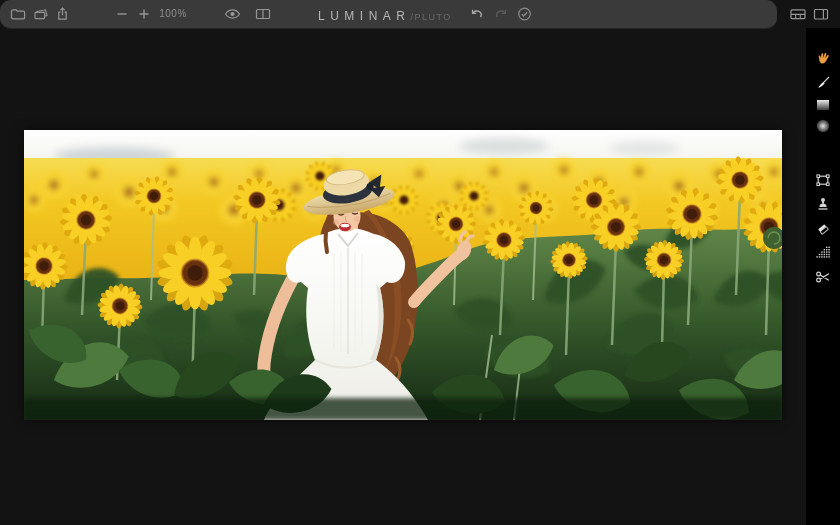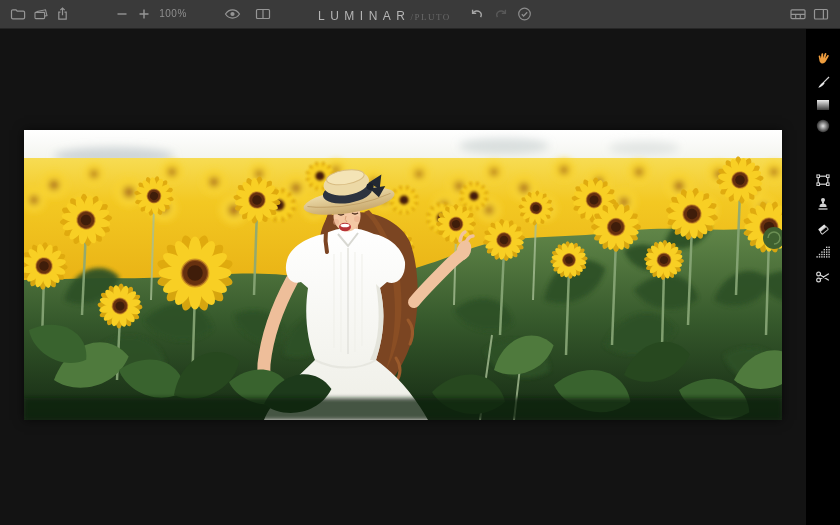--- a/index.html
+++ b/index.html
@@ -2,27 +2,27 @@
 <html><head>
 <meta charset="utf-8">
 <style>
   html,body{margin:0;padding:0;}
   body{
     width:840px;height:525px;overflow:hidden;position:relative;
     background:#131313;font-family:"Liberation Sans",sans-serif;
     -webkit-font-smoothing:antialiased;
   }
   
-  .topbar{position:absolute;left:0;top:0;width:840px;height:28px;background:#3a3a3a;border-bottom:1px solid #262626;z-index:30;}
+  .topbar{position:absolute;left:0;top:0;width:777px;height:28px;background:#3a3a3a;border-bottom:1px solid #262626;z-index:30;border-radius:11px;}
   .tbtn{position:absolute;top:0;width:24px;height:28px;display:flex;align-items:center;justify-content:center;cursor:pointer;}
   .tbtn svg{display:block;}
   .zoom-level{position:absolute;top:0;left:154px;width:38px;height:28px;line-height:28px;text-align:center;font-size:10px;color:#8f8f8f;letter-spacing:.5px;}
   .title{position:absolute;top:0;left:318px;height:28px;line-height:29px;white-space:nowrap;}
   .brand{font-size:12px;color:#b5b5b5;letter-spacing:5.5px;}
-  .brand-suffix{font-size:9px;color:#686868;letter-spacing:1.5px;font-family:Liberation Serif, serif;}
+  .brand-suffix{font-size:9px;color:#686868;letter-spacing:1.5px;}
   
   .canvas{position:absolute;left:0;top:28px;width:806px;height:497px;background:#131313;}
   .photo{position:absolute;left:24px;top:102px;width:758px;height:290px;box-shadow:0 0 10px rgba(0,0,0,.6);}
   .photo svg{display:block;}
   
   .sidebar{position:absolute;left:806px;top:28px;width:34px;height:497px;background:#000;z-index:20;}
   .tool{position:absolute;left:806px;width:34px;height:22px;display:flex;align-items:center;justify-content:center;cursor:pointer;z-index:25;}
 </style>
 </head>
 <body>

